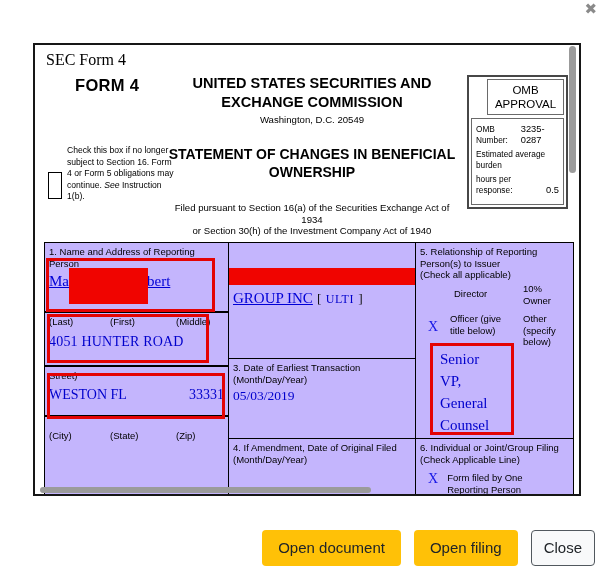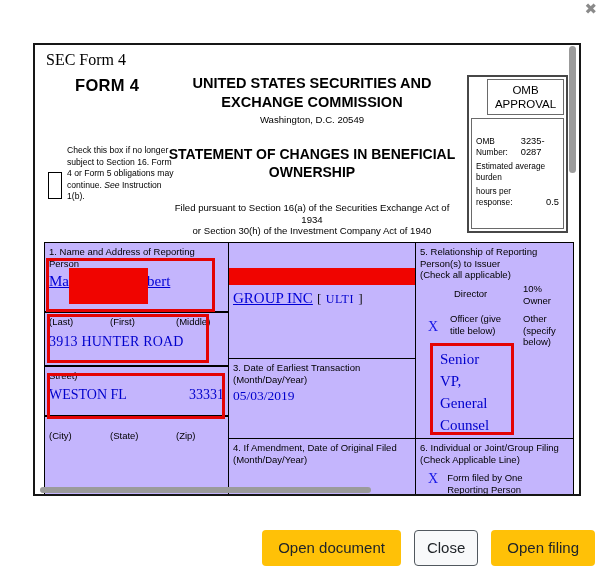--- a/index.html
+++ b/index.html
@@ -21,21 +21,21 @@
   .chknote{position:absolute;left:32px;top:100px;width:107px;font-size:8.6px;line-height:11.6px;}
   .chknote .it{font-style:italic;}
   .hdr{position:absolute;left:128px;width:298px;text-align:center;}
   .hdr-title{top:29px;font-weight:bold;font-size:14.5px;line-height:19px;}
   .hdr-addr{top:69px;font-size:9.6px;}
   .hdr-stmt{top:100px;font-weight:bold;font-size:14px;line-height:18px;}
   .hdr-filed{top:157px;font-size:9.6px;line-height:11.5px;}
   
   .omb{position:absolute;left:432px;top:30px;width:101px;border:2px solid #474747;padding:2px;box-sizing:border-box;background:#fff;}
   .omb-title{border:1px solid #6a6a6a;text-align:center;font-size:11.5px;line-height:14px;padding:3px 0;margin-left:16px;}
-  .omb-body{border:1px solid #6a6a6a;margin-top:3px;font-size:8.3px;line-height:10.5px;padding:17px 4px;}
+  .omb-body{border:1px solid #6a6a6a;margin-top:3px;font-size:8.3px;line-height:10.5px;padding:5px 4px;}
   .omb-row{display:flex;justify-content:space-between;margin-bottom:4px;}
   .omb-row .num{font-size:9.3px;align-self:center;}
   .omb-row .half{align-self:flex-end;}
   .omb-row:last-child{margin-bottom:4px;}
   .omb-lbl{width:52px;}
   
   .ftable{position:absolute;left:9px;top:197px;width:528px;display:grid;grid-template-columns:184px 187px 157px;border:1px solid #000;background:#c4b5fd;}
   .fcol{box-sizing:border-box;}
   .fcol.b{border-right:1px solid #000;}
   .cell{position:relative;box-sizing:border-box;padding:3px 4px;}
@@ -138,21 +138,21 @@
           <div class="flabel">1. Name and Address of Reporting Person</div>
           <a class="name-link link"><span>Ma</span><span class="name-spacer"></span><span>bert</span></a>
           <div class="redactfill"></div>
         </div>
         <div class="cell c1b">
           <div class="lblrow">
             <span>(Last)</span>
             <span>(First)</span>
             <span>(Middle)</span>
           </div>
-          <div class="addr-val serifblue">3913 HUNTER ROAD</div>
+          <div class="addr-val serifblue">4051 HUNTER ROAD</div>
         </div>
         <div class="cell c1c">
           <div class="flabel">Street)</div>
           <div class="cityrow serifblue">
             <span>WESTON FL</span>
             <span>33331</span>
           </div>
         </div>
         <div class="cell c1d">
           <div class="lblrow" style="margin-top:10px;">
@@ -208,17 +208,17 @@
     <div class="ann annA"></div>
     <div class="ann annB"></div>
     <div class="ann annC"></div>
 
     <div class="vthumb"></div>
     <div class="hthumb"></div>
   </div>
 
   <div class="btnbar">
     <button class="btn amber">Open document</button>
+    <button class="btn amber">Open filing</button>
     <button class="btn light">Close</button>
-    <button class="btn amber">Open filing</button>
   </div>
 
 </div>
 
 </body></html>

